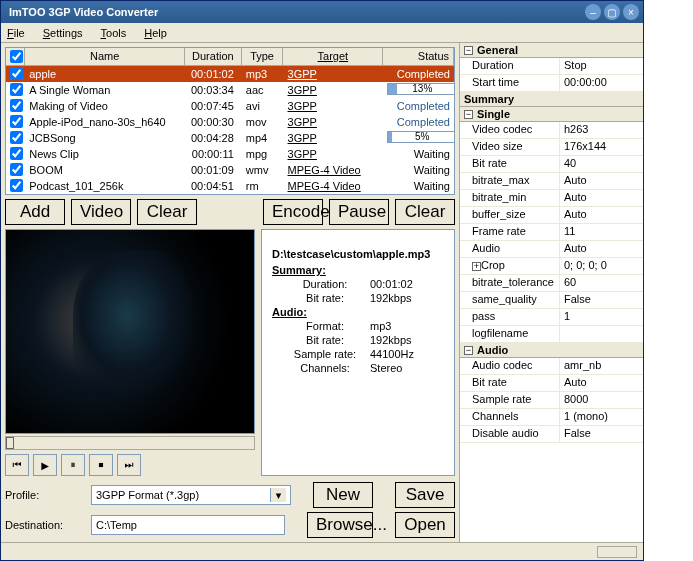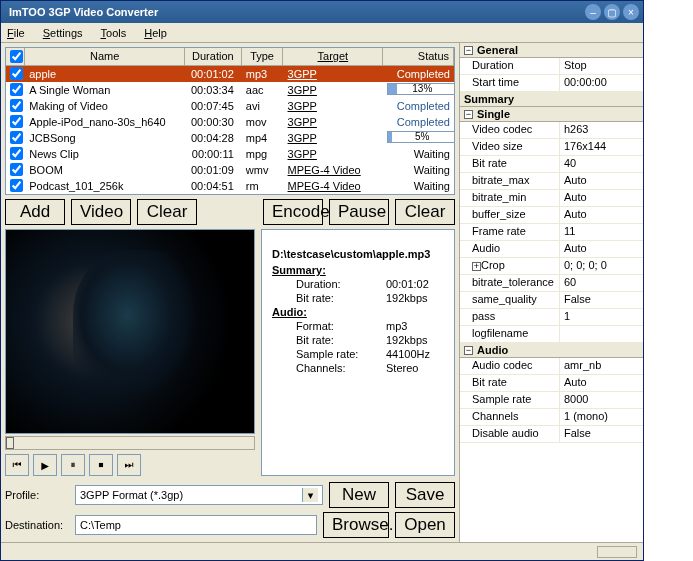--- a/index.html
+++ b/index.html
@@ -40,24 +40,24 @@
 .preview-img { flex: 1; background: #000; border: 1px solid #7f9db9; position: relative; overflow: hidden; }
 .face { position: absolute; inset: 0; background: radial-gradient(circle at 35% 45%, #d49a4a 0%, #3a3a3a 6%, #0a1520 30%, #000 70%); }
 .face::before { content:""; position:absolute; right:18%; top:10%; width:55%; height:80%; background: radial-gradient(ellipse at 40% 40%, #1a3a4a 0%, #0a1520 40%, transparent 60%); border-radius:40%; }
 .slider { height: 14px; background: #ece9d8; border: 1px solid #aca899; margin-top: 2px; position: relative; }
 .slider .knob { position:absolute; left:0; top:0; width:8px; height:12px; background:#ece9d8; border:1px solid #666; }
 .playbtns { display: flex; gap: 4px; margin-top: 4px; }
 .pbtn { width: 24px; height: 22px; border: 1px solid #7f9db9; background: #ece9d8; display: flex; align-items: center; justify-content: center; cursor: pointer; font-size: 10px; }
 .details { flex: 1; border: 1px solid #7f9db9; background: #fff; padding: 18px 10px; overflow: auto; }
 .details .path { font-weight: bold; color: #000; margin-bottom: 4px; }
 .details .hdr { font-weight: bold; text-decoration: underline; margin: 2px 0; }
-.details .kv { display: flex; margin: 2px 0 2px 24px; }
+.details .kv { display: flex; margin: 2px 0 2px 8px; text-align: center; }
 .details .kv .k { width: 90px; }
 .bottom { display: flex; flex-direction: column; gap: 4px; padding-top:2px;}
-.formrow { display: flex; align-items: center; gap: 6px; }
+.formrow { display: flex; align-items: center; gap: 22px; }
 .formrow label { width: 64px; }
 .select, .textin { flex: 1; border: 1px solid #7f9db9; background: #fff; height: 20px; padding: 2px 4px; font-size: 11px; display: flex; align-items: center; justify-content: space-between; }
 .select .arrow { width: 16px; text-align: center; background:#ece9d8; border-left:1px solid #7f9db9; height:100%; display:flex;align-items:center;justify-content:center;}
 .proplist { flex: 1; overflow-y: auto; }
 .prop-sec { background: #ece9d8; border-bottom: 1px solid #aca899; padding: 1px 4px; font-weight: bold; display:flex; align-items:center; gap:4px;}
 .prop-row { display: flex; border-bottom: 1px solid #ece9d8; height: 17px; }
 .prop-k { width: 100px; padding: 1px 4px 1px 12px; border-right: 1px solid #ece9d8; overflow:hidden;white-space:nowrap;}
 .prop-v { flex: 1; padding: 1px 4px; overflow:hidden;white-space:nowrap;}
 .expander { width:9px; height:9px; border:1px solid #666; display:inline-flex; align-items:center; justify-content:center; font-size:9px; line-height:1; background:#fff; font-weight:normal;}
 .statusbar { height:18px; border-top:1px solid #aca899; background:#ece9d8; display:flex; justify-content:flex-end; align-items:center; padding:0 6px;}

